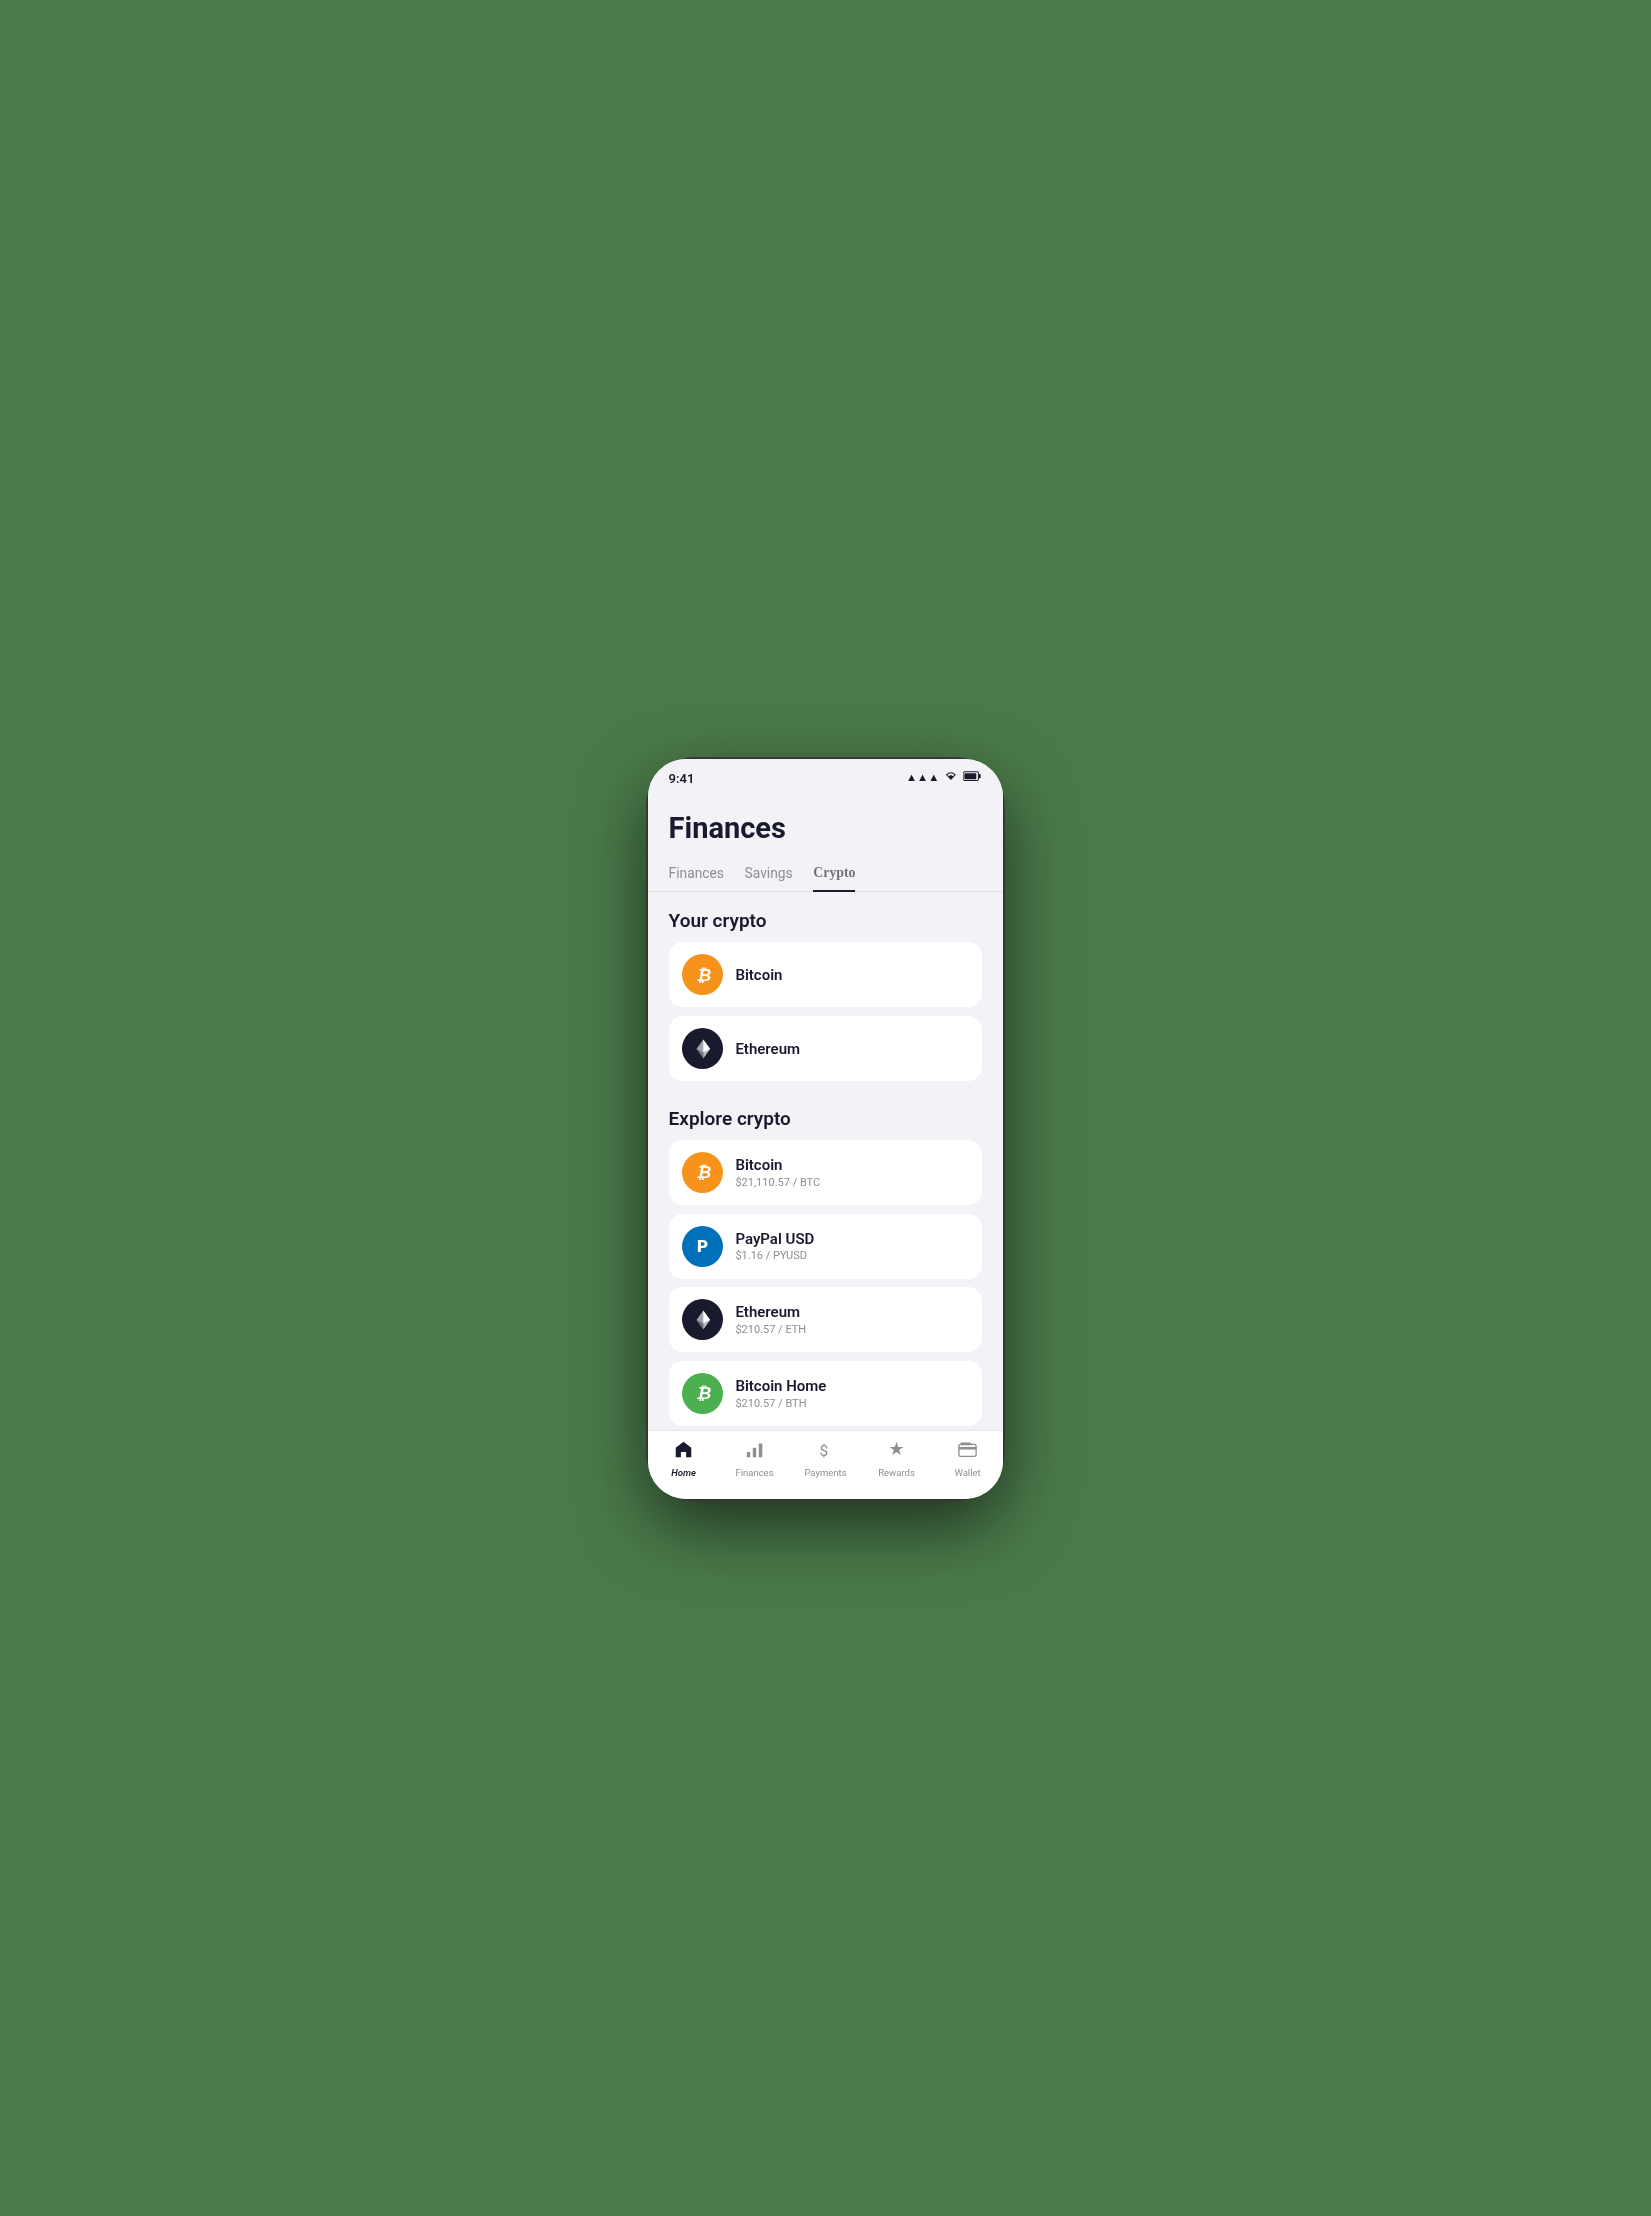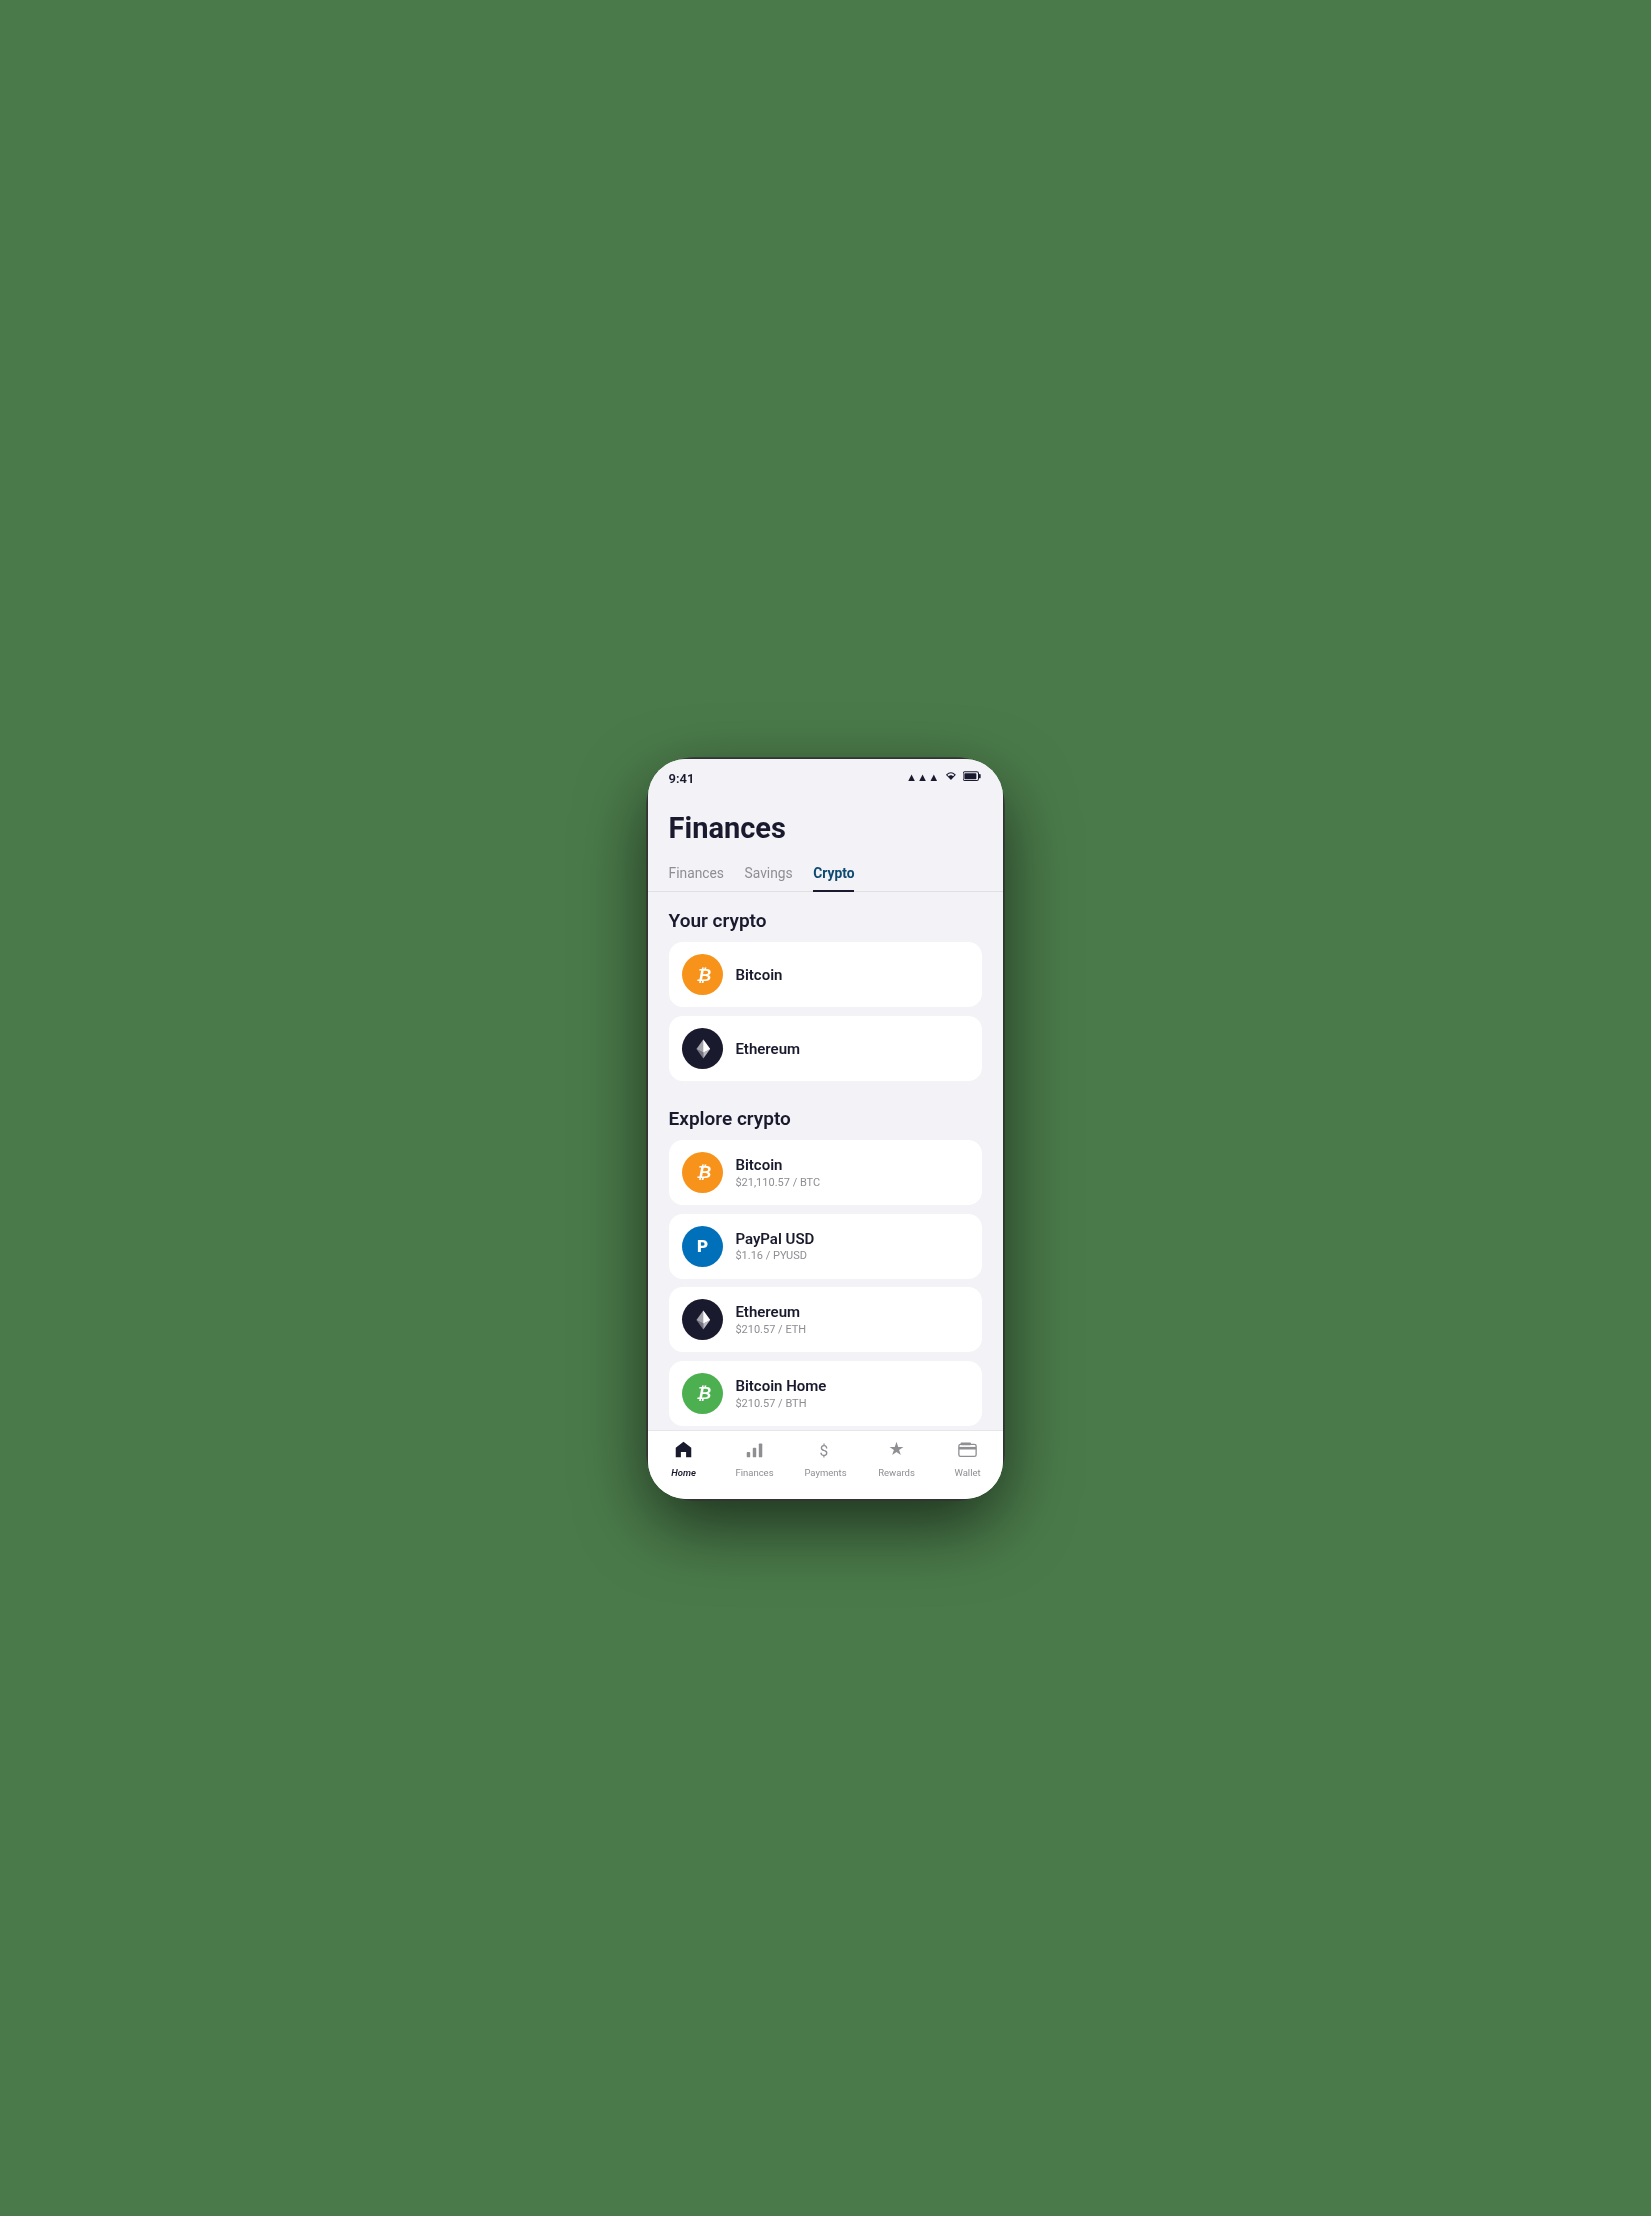--- a/index.html
+++ b/index.html
@@ -100,23 +100,24 @@
       font-size: 13.8px;
       color: #8e8e93;
       font-weight: 400;
       padding-bottom: 8.6px;
       cursor: pointer;
       border-bottom: 1.7px solid transparent;
       margin-bottom: -0.9px;
     }
 
     .tab-item.active {
-      color: #0c4a6e;
+      color: #737373;
       font-weight: 700;
       border-bottom: 2.2px solid #1a1a2e;
+      font-family: Liberation Serif, serif;
     }
 
     
     .section {
       padding: 17px 20.6px 0;
     }
 
     .section-title {
       font-size: 19px;
       font-weight: 600;

